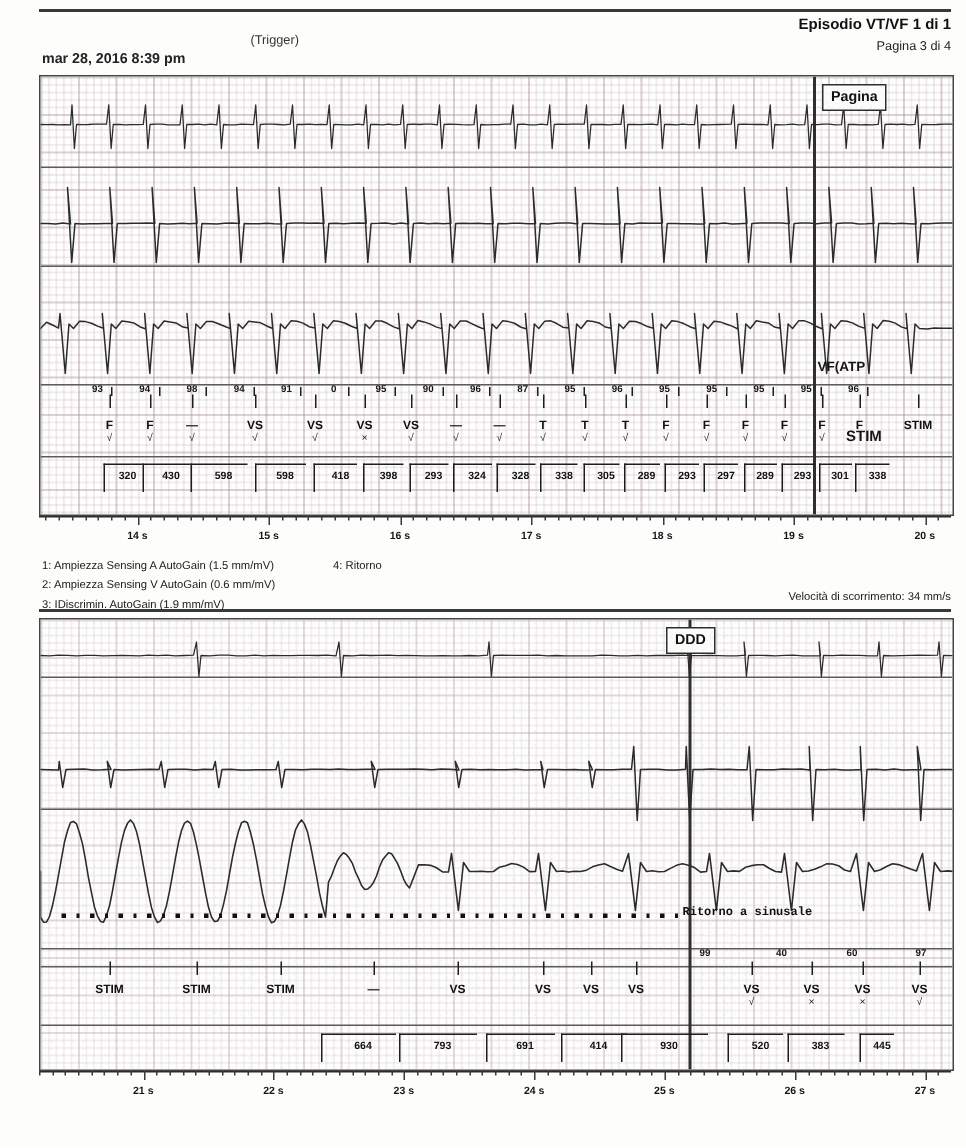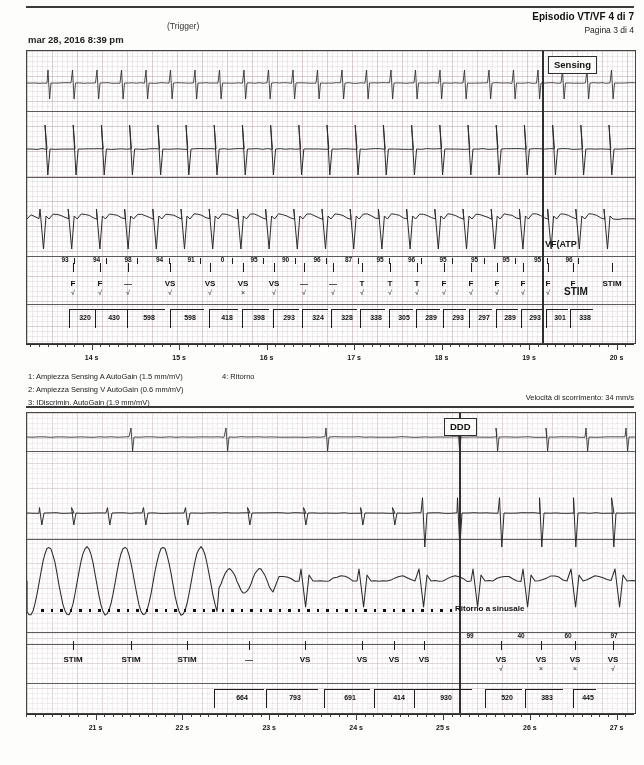--- a/index.html
+++ b/index.html
@@ -242,20 +242,21 @@
     position: absolute;
     width: 2.6px; height: 2.6px;
     background: #111;
   }
   .rit-label {
     position: absolute;
     font-size: 8px;
     font-weight: bold;
     color: #111;
     white-space: nowrap;
+    font-family: Liberation Mono, monospace;
   }
 
   
   .speckle {
     position: absolute;
     left: 0; top: 0; right: 0; bottom: 0;
     pointer-events: none;
     opacity: 0.05;
     background-image:
       radial-gradient(circle at 12% 30%, #000 0.5px, transparent 0.6px),
@@ -265,21 +266,21 @@
 </style>
 </head>
 <body>
 
 <div id="page">
 
   <div class="top-rule"></div>
 
   <div class="hdr-continue">(Trigger)</div>
   <div class="hdr-date">mar 28, 2016 8:39 pm</div>
-  <div class="hdr-right1">Episodio VT/VF 4 di 7</div>
+  <div class="hdr-right1">Episodio VT/VF 1 di 1</div>
   <div class="hdr-right2">Pagina 3 di 4</div>
 
   <div class="strip" id="strip1">
     <div class="grid"></div>
 
     <div class="chan-sep" style="top:60px;"></div>
     <div class="chan-sep" style="top:126px;"></div>
     <div class="chan-sep" style="top:205px;"></div>
     <div class="chan-sep" style="top:253px;"></div>
 
@@ -288,21 +289,21 @@
     <svg class="trace" id="s1ch1" width="608" height="292">
         <path d="M0,32 L4.0,32.1 L8.0,32.0 L12.0,32.3 L16.0,32.1 L20.0,32.2 L21.0,19.0 L22.6,48.0 L24.0,32 L28.0,32.1 L32.0,32.0 L36.0,31.8 L40.0,31.7 L44.0,31.8 L45.5,19.0 L47.1,48.0 L48.5,32 L52.5,31.9 L56.5,32.3 L60.5,32.1 L64.5,32.1 L68.5,31.9 L70.0,19.0 L71.6,48.0 L73.0,32 L77.0,31.8 L81.0,31.7 L85.0,32.3 L89.0,32.2 L93.0,32.2 L94.5,19.0 L96.1,48.0 L97.5,32 L101.5,32.0 L105.5,31.8 L109.5,32.2 L113.5,31.7 L117.5,32.2 L119.0,19.0 L120.6,48.0 L122.0,32 L126.0,32.3 L130.0,32.2 L134.0,31.7 L138.0,31.9 L142.0,32.1 L143.5,19.0 L145.1,48.0 L146.5,32 L150.5,31.7 L154.5,31.8 L158.5,32.0 L162.5,32.2 L166.5,31.8 L168.0,19.0 L169.6,48.0 L171.0,32 L175.0,32.0 L179.0,31.7 L183.0,32.1 L187.0,32.0 L191.0,32.1 L192.5,19.0 L194.1,48.0 L195.5,32 L199.5,32.1 L203.5,32.2 L207.5,32.2 L211.5,31.8 L215.5,32.2 L217.0,19.0 L218.6,48.0 L220.0,32 L224.0,31.9 L228.0,32.3 L232.0,31.7 L236.0,32.2 L240.0,31.9 L241.5,19.0 L243.1,48.0 L244.5,32 L248.5,31.7 L252.5,32.0 L256.5,31.7 L260.5,31.8 L264.5,32.3 L266.0,19.0 L267.6,48.0 L269.0,32 L273.0,31.8 L277.0,31.9 L281.0,32.1 L285.0,32.2 L289.0,32.1 L290.5,19.0 L292.1,48.0 L293.5,32 L297.5,32.2 L301.5,32.1 L305.5,32.1 L309.5,31.7 L313.5,31.8 L315.0,19.0 L316.6,48.0 L318.0,32 L322.0,31.7 L326.0,32.3 L330.0,32.3 L334.0,31.8 L338.0,32.2 L339.5,19.0 L341.1,48.0 L342.5,32 L346.5,31.8 L350.5,31.9 L354.5,31.7 L358.5,31.7 L362.5,31.8 L364.0,19.0 L365.6,48.0 L367.0,32 L371.0,31.9 L375.0,32.0 L379.0,32.3 L383.0,31.9 L387.0,31.9 L388.5,19.0 L390.1,48.0 L391.5,32 L395.5,31.9 L399.5,32.1 L403.5,31.9 L407.5,31.7 L411.5,32.2 L413.0,19.0 L414.6,48.0 L416.0,32 L420.0,32.0 L424.0,32.2 L428.0,31.8 L432.0,32.1 L436.0,32.0 L437.5,19.0 L439.1,48.0 L440.5,32 L444.5,32.2 L448.5,32.1 L452.5,32.0 L456.5,31.9 L460.5,31.8 L462.0,19.0 L463.6,48.0 L465.0,32 L469.0,31.7 L473.0,31.9 L477.0,32.0 L481.0,31.9 L485.0,32.3 L486.5,19.0 L488.1,48.0 L489.5,32 L493.5,32.2 L497.5,32.1 L501.5,31.7 L505.5,32.3 L509.5,32.1 L511.0,19.0 L512.6,48.0 L514.0,32 L518.0,32.1 L522.0,31.7 L526.0,31.7 L530.0,32.2 L534.0,32.1 L535.5,19.0 L537.1,48.0 L538.5,32 L542.5,32.0 L546.5,32.2 L550.5,32.1 L554.5,32.3 L558.5,31.9 L560.0,19.0 L561.6,48.0 L563.0,32 L567.0,31.7 L571.0,32.0 L575.0,31.7 L579.0,32.3 L583.0,31.9 L584.5,19.0 L586.1,48.0 L587.5,32 L592.5,32.1 L597.5,32.0 L602.5,31.7 L607.5,31.7 L608.0,32.0" stroke-width="0.85" stroke-linejoin="round" stroke-linecap="round"></path>
       </svg>
     <svg class="trace" id="s1ch2" width="608" height="292">
         <path d="M0,98 L5.0,98.0 L10.0,98.4 L15.0,97.6 L20.0,98.4 L18.0,74.0 L20.8,124.0 L23.0,98 L28.0,98.3 L33.0,98.1 L38.0,98.1 L43.0,98.0 L48.0,98.0 L46.2,74.0 L49.0,124.0 L51.2,98 L56.2,98.0 L61.2,97.8 L66.2,97.8 L71.2,97.7 L76.2,97.9 L74.4,74.0 L77.2,124.0 L79.4,98 L84.4,98.4 L89.4,98.1 L94.4,97.8 L99.4,98.2 L104.4,97.8 L102.6,74.0 L105.4,124.0 L107.6,98 L112.6,98.2 L117.6,98.3 L122.6,97.8 L127.6,97.7 L132.6,98.0 L130.8,74.0 L133.6,124.0 L135.8,98 L140.8,98.2 L145.8,98.1 L150.8,97.8 L155.8,98.2 L160.8,98.4 L159.0,74.0 L161.8,124.0 L164.0,98 L169.0,97.7 L174.0,97.6 L179.0,97.8 L184.0,97.7 L189.0,98.0 L187.2,74.0 L190.0,124.0 L192.2,98 L197.2,97.8 L202.2,98.2 L207.2,97.8 L212.2,97.6 L217.2,97.8 L215.4,74.0 L218.2,124.0 L220.4,98 L225.4,97.9 L230.4,97.6 L235.4,98.3 L240.4,97.6 L245.4,98.3 L243.6,74.0 L246.4,124.0 L248.6,98 L253.6,97.7 L258.6,98.2 L263.6,97.8 L268.6,98.2 L273.6,97.9 L271.8,74.0 L274.6,124.0 L276.8,98 L281.8,97.9 L286.8,98.0 L291.8,97.9 L296.8,98.2 L301.8,98.2 L300.0,74.0 L302.8,124.0 L305.0,98 L310.0,98.1 L315.0,97.9 L320.0,97.8 L325.0,98.1 L330.0,98.2 L328.2,74.0 L331.0,124.0 L333.2,98 L338.2,98.3 L343.2,97.9 L348.2,97.6 L353.2,97.7 L358.2,98.3 L356.4,74.0 L359.2,124.0 L361.4,98 L366.4,98.0 L371.4,98.1 L376.4,98.3 L381.4,98.3 L386.4,98.3 L384.6,74.0 L387.4,124.0 L389.6,98 L394.6,98.3 L399.6,97.6 L404.6,97.9 L409.6,97.9 L414.6,97.6 L412.8,74.0 L415.6,124.0 L417.8,98 L422.8,98.0 L427.8,98.1 L432.8,98.1 L437.8,98.3 L442.8,98.1 L441.0,74.0 L443.8,124.0 L446.0,98 L451.0,98.1 L456.0,97.6 L461.0,98.3 L466.0,98.1 L471.0,97.8 L469.2,74.0 L472.0,124.0 L474.2,98 L479.2,97.7 L484.2,97.7 L489.2,97.6 L494.2,97.7 L499.2,98.2 L497.4,74.0 L500.2,124.0 L502.4,98 L507.4,97.7 L512.4,97.7 L517.4,98.1 L522.4,97.7 L527.4,97.7 L525.6,74.0 L528.4,124.0 L530.6,98 L535.6,97.6 L540.6,97.7 L545.6,98.3 L550.6,98.2 L555.6,97.9 L553.8,74.0 L556.6,124.0 L558.8,98 L563.8,97.9 L568.8,98.1 L573.8,97.9 L578.8,98.1 L583.8,98.3 L582.0,74.0 L584.8,124.0 L587.0,98 L592.0,98.1 L597.0,97.9 L602.0,97.6 L607.0,97.6 L608.0,97.6" stroke-width="1" stroke-linejoin="round" stroke-linecap="round"></path>
       </svg>
     <svg class="trace" id="s1ch3" width="608" height="292">
         <path d="M0,168 L4.0,163.8 L8.0,165.7 L12.0,167.7 L13.0,158.0 L16.5,198.0 L19.0,165.0 L22.0,168 L26.0,163.2 L30.0,163.4 L34.0,164.5 L38.0,166.4 L42.0,167.8 L41.2,158.0 L44.7,198.0 L47.2,165.0 L50.2,168 L54.2,163.0 L58.2,163.5 L62.2,164.3 L66.2,166.8 L70.2,168.3 L69.4,158.0 L72.9,198.0 L75.4,165.0 L78.4,168 L82.4,163.0 L86.4,163.6 L90.4,164.3 L94.4,166.8 L98.4,167.7 L97.6,158.0 L101.1,198.0 L103.6,165.0 L106.6,168 L110.6,163.4 L114.6,163.3 L118.6,164.8 L122.6,166.5 L126.6,168.1 L125.8,158.0 L129.3,198.0 L131.8,165.0 L134.8,168 L138.8,163.2 L142.8,163.7 L146.8,164.2 L150.8,166.3 L154.8,168.0 L154.0,158.0 L157.5,198.0 L160.0,165.0 L163.0,168 L167.0,162.9 L171.0,163.2 L175.0,164.4 L179.0,166.8 L183.0,167.7 L182.2,158.0 L185.7,198.0 L188.2,165.0 L191.2,168 L195.2,162.9 L199.2,163.3 L203.2,164.5 L207.2,166.5 L211.2,168.0 L210.4,158.0 L213.9,198.0 L216.4,165.0 L219.4,168 L223.4,163.0 L227.4,163.0 L231.4,164.7 L235.4,166.9 L239.4,168.3 L238.6,158.0 L242.1,198.0 L244.6,165.0 L247.6,168 L251.6,162.7 L255.6,163.6 L259.6,164.9 L263.6,166.9 L267.6,168.1 L266.8,158.0 L270.3,198.0 L272.8,165.0 L275.8,168 L279.8,163.0 L283.8,163.0 L287.8,164.9 L291.8,166.8 L295.8,168.4 L295.0,158.0 L298.5,198.0 L301.0,165.0 L304.0,168 L308.0,162.9 L312.0,163.4 L316.0,164.5 L320.0,167.0 L324.0,168.3 L323.2,158.0 L326.7,198.0 L329.2,165.0 L332.2,168 L336.2,163.1 L340.2,162.9 L344.2,164.7 L348.2,167.1 L352.2,167.6 L351.4,158.0 L354.9,198.0 L357.4,165.0 L360.4,168 L364.4,162.8 L368.4,163.4 L372.4,164.3 L376.4,167.0 L380.4,167.8 L379.6,158.0 L383.1,198.0 L385.6,165.0 L388.6,168 L392.6,163.2 L396.6,163.3 L400.6,164.7 L404.6,166.7 L408.6,167.8 L407.8,158.0 L411.3,198.0 L413.8,165.0 L416.8,168 L420.8,162.8 L424.8,163.4 L428.8,164.7 L432.8,166.8 L436.8,168.2 L436.0,158.0 L439.5,198.0 L442.0,165.0 L445.0,168 L449.0,163.2 L453.0,163.6 L457.0,165.0 L461.0,166.4 L465.0,168.3 L464.2,158.0 L467.7,198.0 L470.2,165.0 L473.2,168 L477.2,162.8 L481.2,163.7 L485.2,164.3 L489.2,167.0 L493.2,167.9 L492.4,158.0 L495.9,198.0 L498.4,165.0 L501.4,168 L505.4,162.9 L509.4,162.9 L513.4,164.4 L517.4,166.7 L521.4,168.3 L520.6,158.0 L524.1,198.0 L526.6,165.0 L529.6,168 L533.6,162.9 L537.6,163.2 L541.6,164.4 L545.6,166.6 L549.6,167.8 L548.8,158.0 L552.3,198.0 L554.8,165.0 L557.8,168 L561.8,162.7 L565.8,163.2 L569.8,164.4 L573.8,166.9 L577.8,168.2 L577.0,158.0 L580.5,198.0 L583.0,165.0 L586.0,168 L591.0,168.4 L596.0,167.7 L601.0,167.8 L606.0,167.8 L608.0,167.8" stroke-width="1" stroke-linejoin="round" stroke-linecap="round"></path>
       </svg>
 
-    <div class="box-label" style="left:521px; top:5px;">Sensing</div>
+    <div class="box-label" style="left:521px; top:5px;">Pagina</div>
     <div class="plain-label" style="left:518px; top:188px;">VF(ATP</div>
     <div class="plain-label" style="left:537px; top:235px; font-size:10px;">STIM</div>
 
     <div id="s1-atrialnums">
         <div class="marker-num" style="left:38.0px; top:205px;">93</div>
         <div class="marker-tick" style="left:47.0px; top:207px; height:6px;"></div>
         <div class="marker-num" style="left:69.5px; top:205px;">94</div>
         <div class="marker-tick" style="left:78.5px; top:207px; height:6px;"></div>
         <div class="marker-num" style="left:101.0px; top:205px;">98</div>
         <div class="marker-tick" style="left:110.0px; top:207px; height:6px;"></div>

